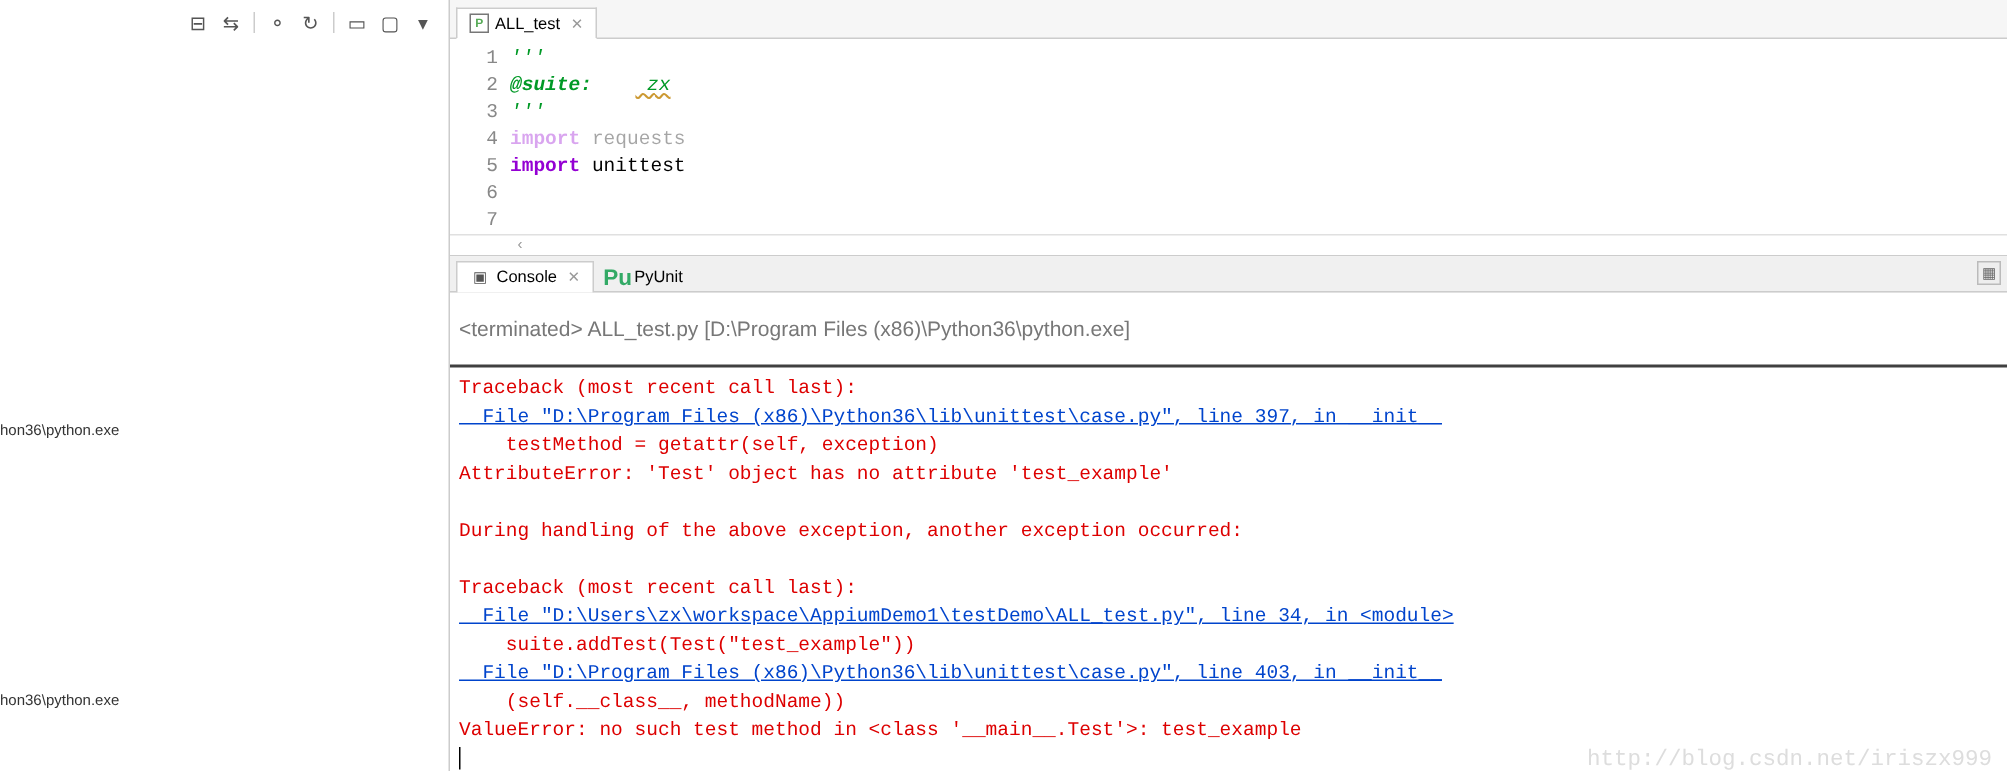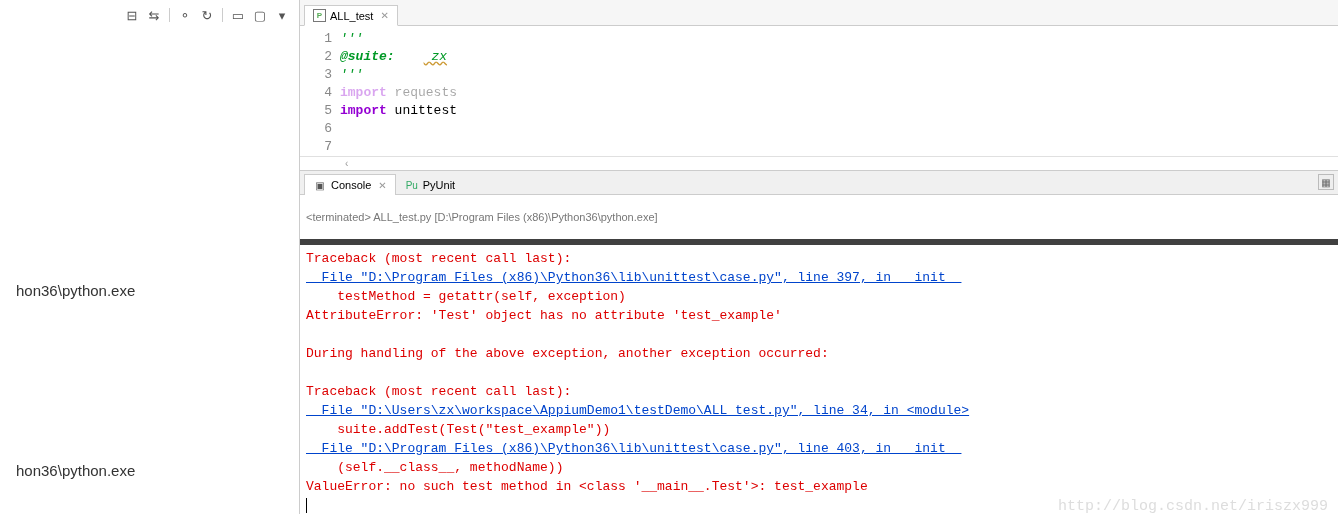--- a/index.html
+++ b/index.html
@@ -36,23 +36,23 @@
       color: #555;
       font-size: 13px;
     }
     .left-toolbar .sep {
       width: 1px;
       height: 14px;
       background: #ccc;
       margin: 0 2px;
     }
     .left-tree-item {
-      font-size: 15px;
+      font-size: 10px;
       color: #333;
-      padding: 2px 16px;
+      padding: 2px 0;
       text-align: center;
     }
     .left-tree {
       position: absolute;
       left: 0;
       top: 280px;
     }
     .left-tree2 {
       position: absolute;
       left: 0;
@@ -190,26 +190,26 @@
     }
     .ctab-icon {
       width: 14px;
       height: 14px;
       display: inline-flex;
       align-items: center;
       justify-content: center;
       font-size: 10px;
     }
     .icon-console { color: #555; }
-    .icon-pyunit { color: #3a6; font-weight: normal; font-size: 10px; }
+    .icon-pyunit { color: #3a6; font-weight: bold; font-size: 15px; }
     .console-header {
-      font-size: 11px;
+      font-size: 14px;
       color: #777;
       padding: 16px 6px;
-      border-bottom: 6px solid #404040;
+      border-bottom: 2px solid #404040;
     }
     .console-body {
       flex: 1;
       padding: 4px 6px;
       font-family: Consolas, "Courier New", monospace;
       font-size: 13px;
       line-height: 19px;
       overflow: hidden;
       white-space: pre;
     }

